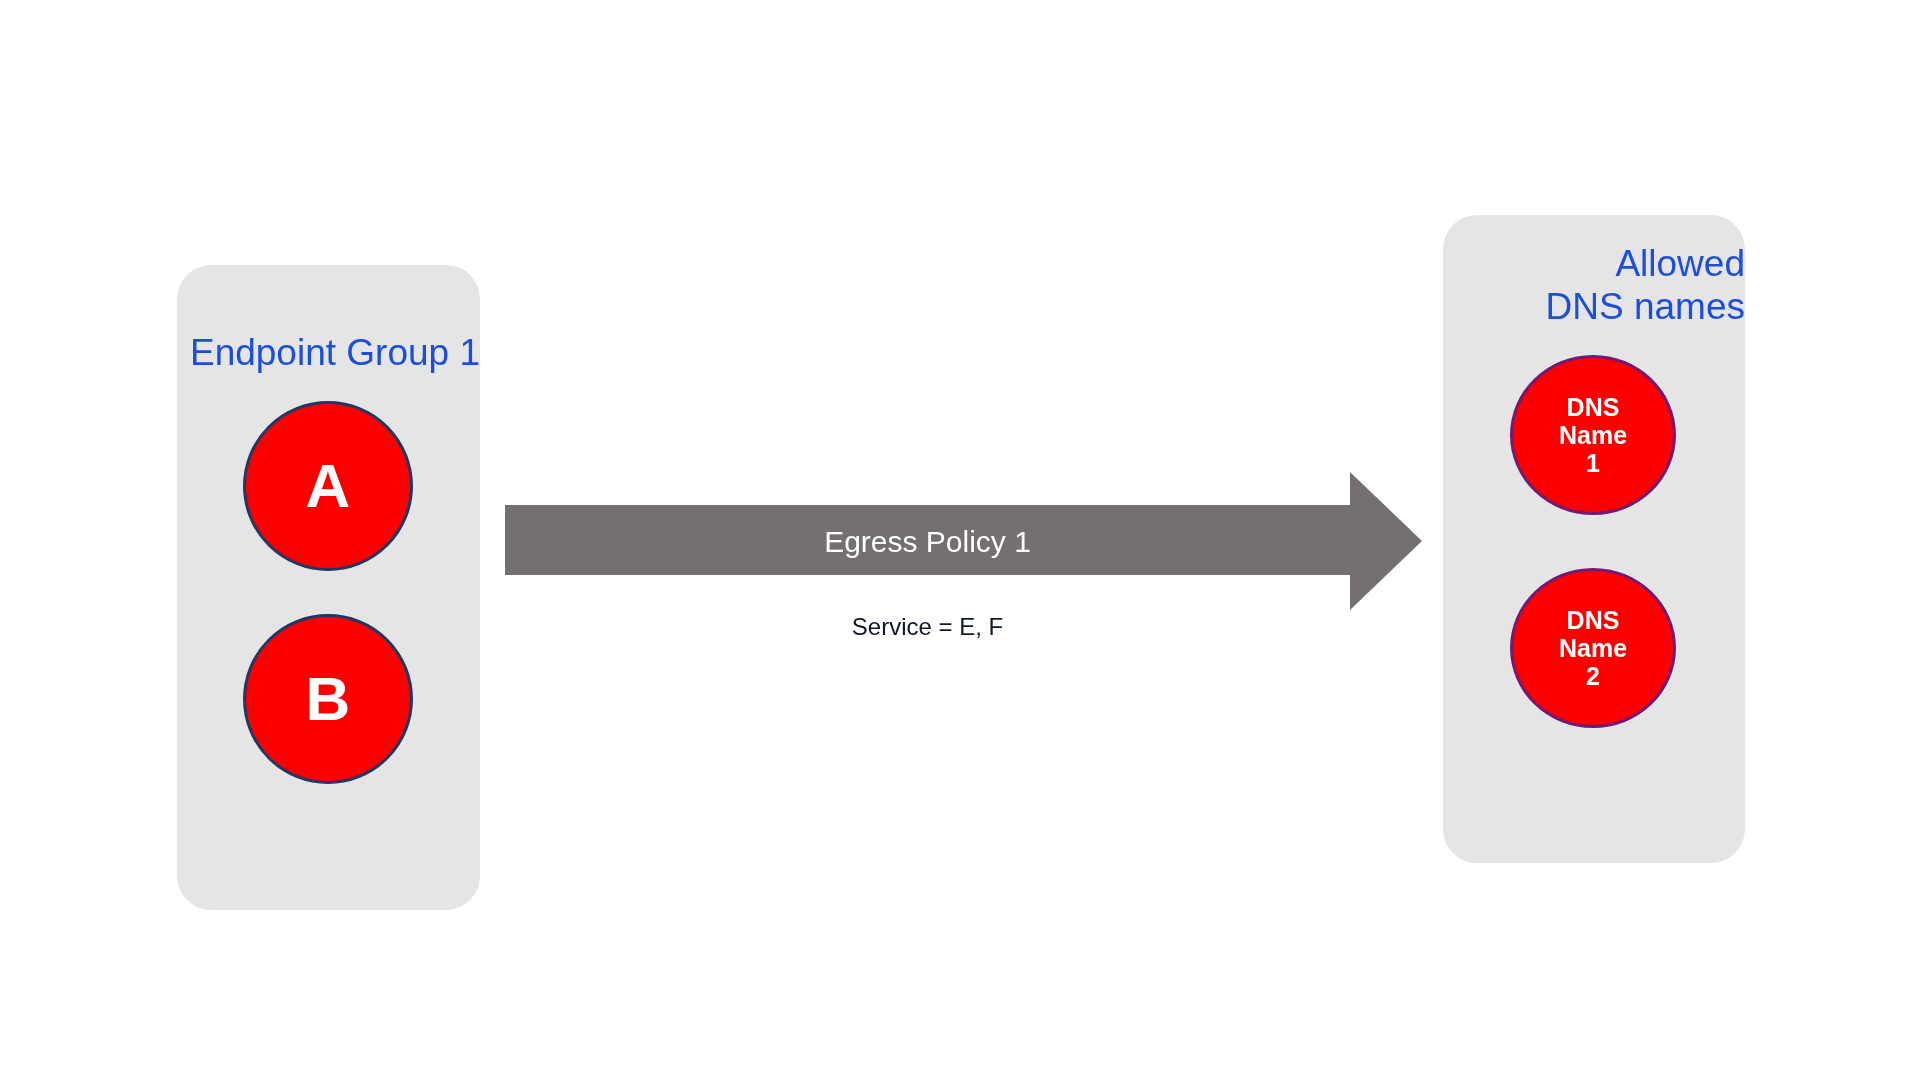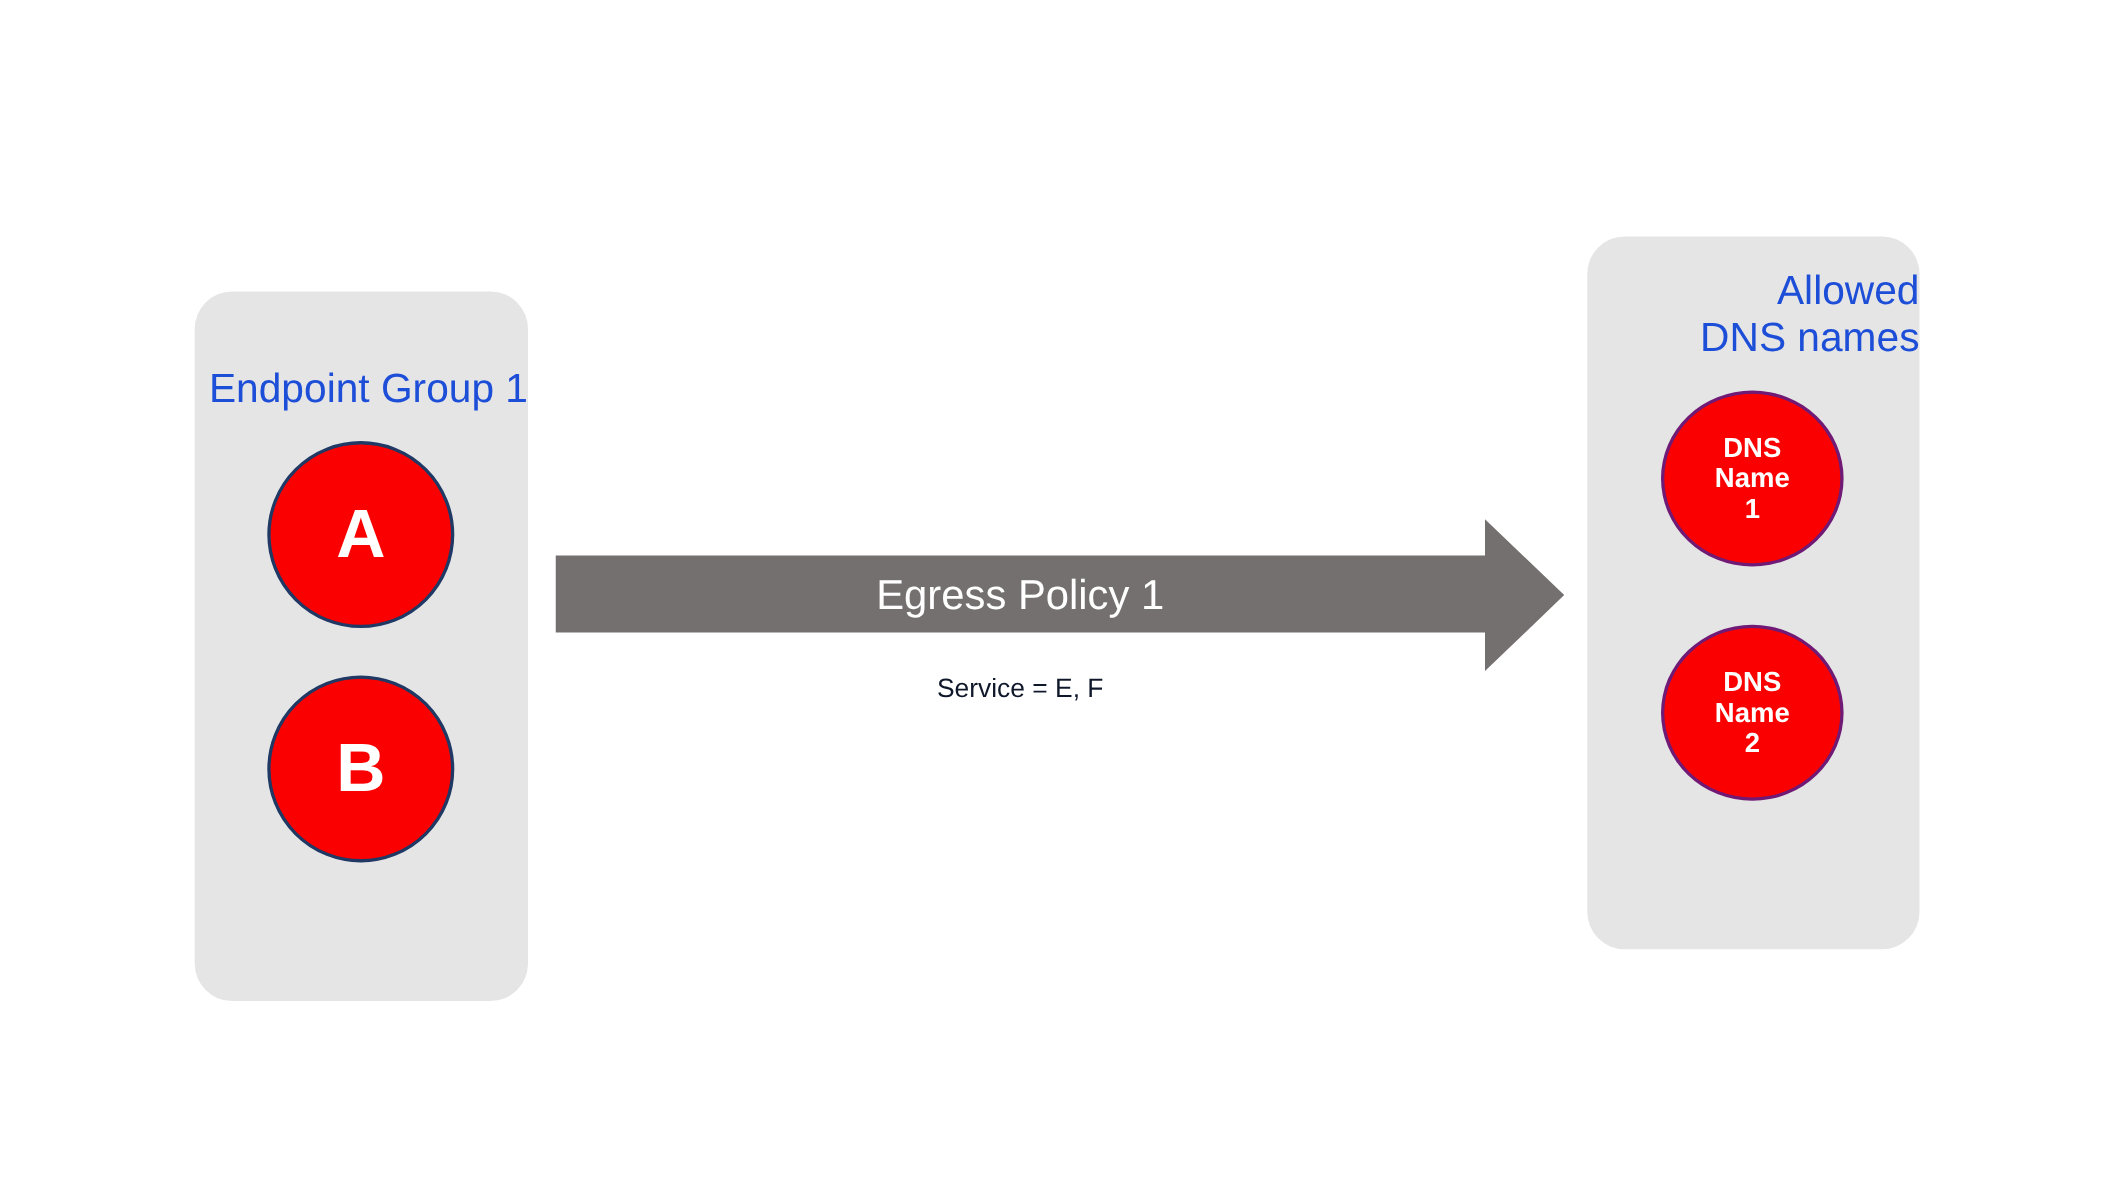--- a/index.html
+++ b/index.html
@@ -121,21 +121,21 @@
   }
   #egress-arrow svg { display: block; width: 100%; height: 100%; }
 
   #egress-arrow-label {
     position: absolute;
     left: 505px;
     top: 522px;
     width: 845px;
     text-align: center;
     color: #FFFFFF;
-    font-size: 38px;
+    font-size: 30px;
     font-weight: 400;
     line-height: 40px;
     pointer-events: none;
   }
 
   #egress-service-label {
     position: absolute;
     left: 505px;
     top: 607px;
     width: 845px;

